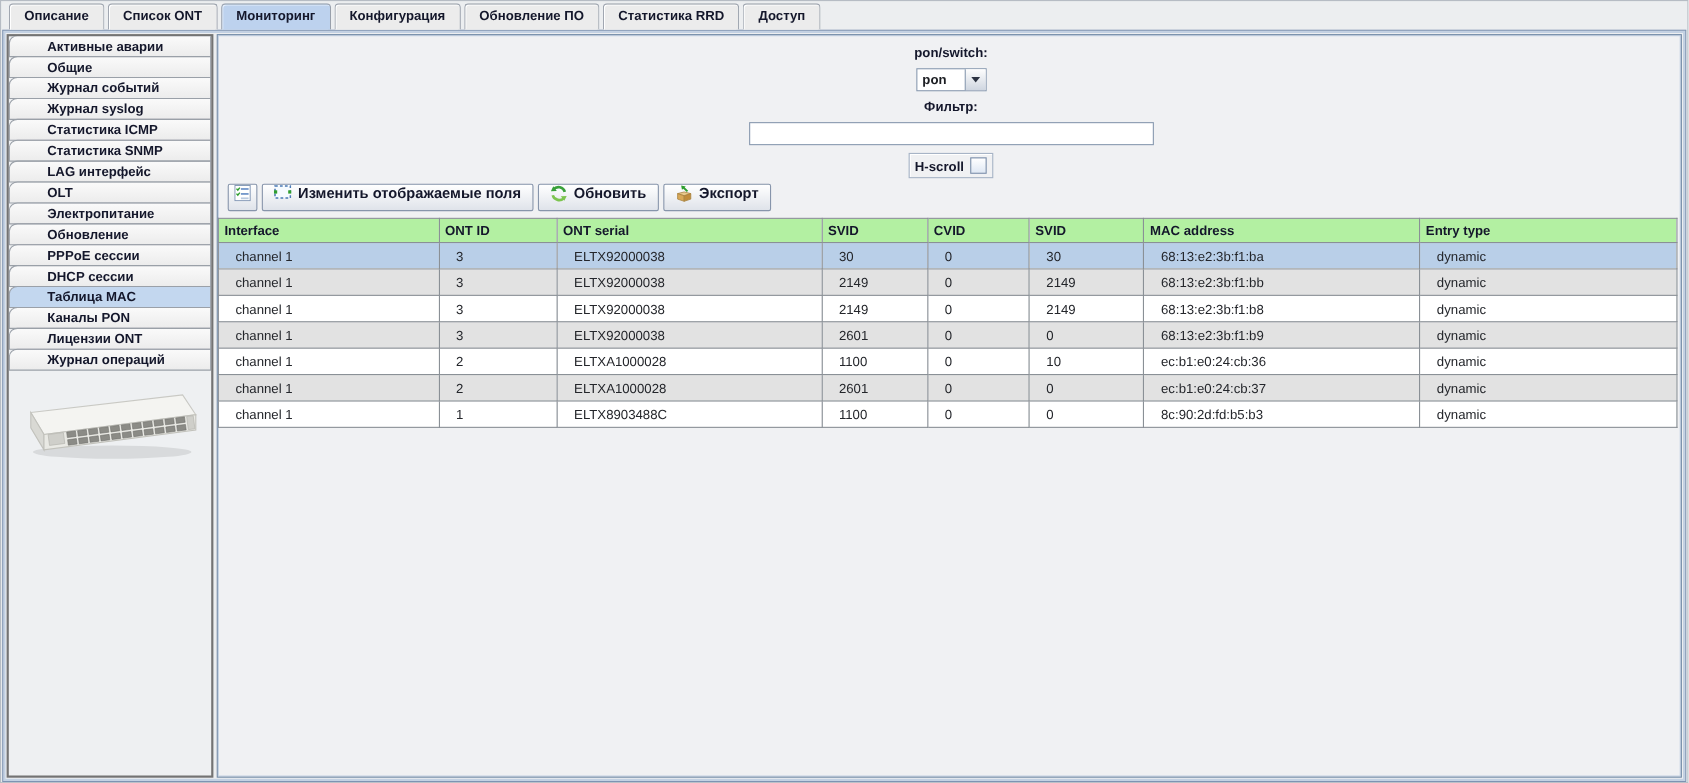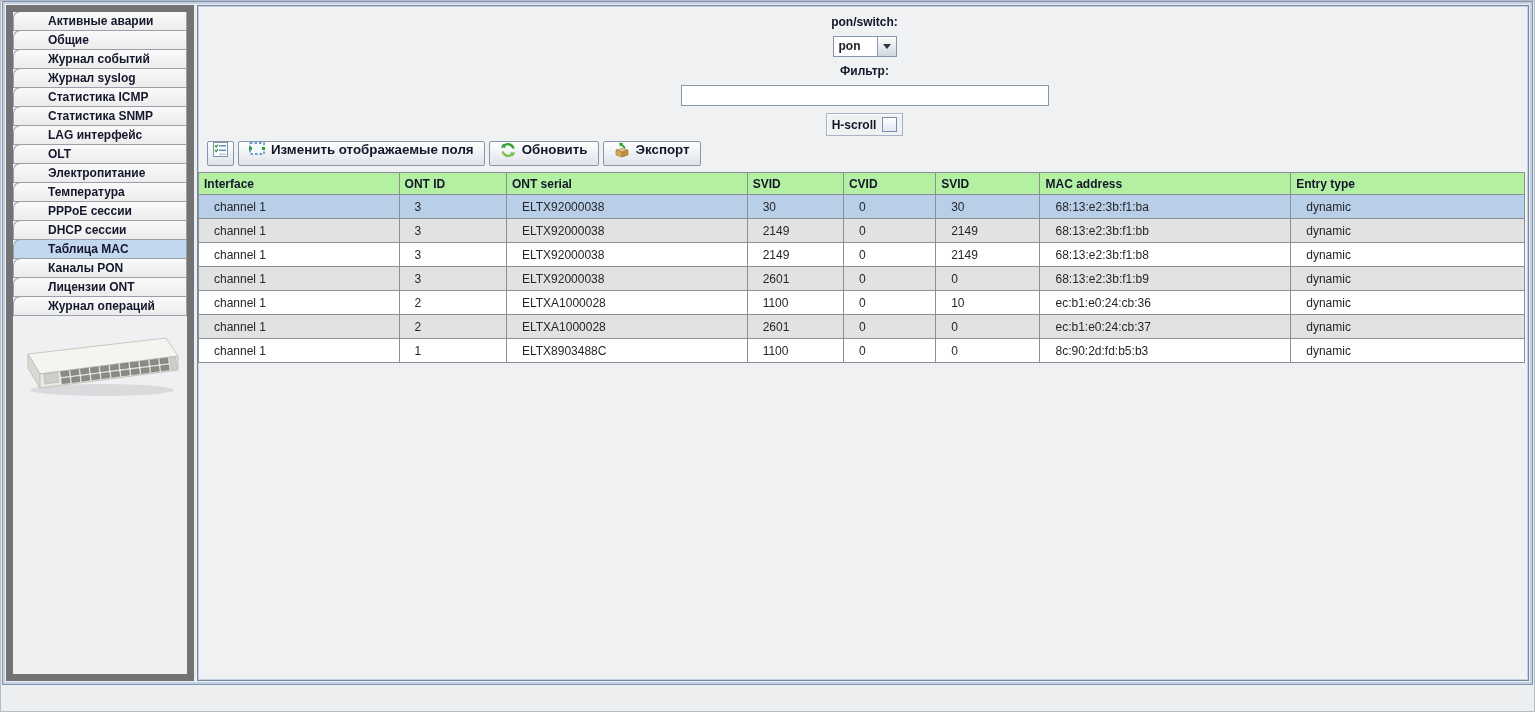--- a/index.html
+++ b/index.html
@@ -13,21 +13,21 @@
          border-radius:4px 4px 0 0; padding:3px 13px 4px 13px; font-weight:bold;
          color:#14172b; white-space:nowrap; box-shadow: inset 1px 1px 0 #ffffff; cursor:default; }
   .tab.active { background:#bdd2ee; box-shadow: inset 1px 1px 0 #e4eefb; }
 
   
   .tabpane { height:684px; margin:0 1px 1px 1px; border:1px solid #7d93b2;
              box-shadow: inset 0 0 0 2px #c3d1e3; background:#eceef0;
              display:flex; padding:3px; }
 
   
-  .sidebar { width:188px; border:7px solid #737373; background:#eef0f2; margin-right:3px; overflow:hidden; }
+  .sidebar { width:188px; border:2px solid #737373; background:#eef0f2; margin-right:3px; overflow:hidden; }
   .side-item { height:20px; line-height:18px; padding-left:34px; font-weight:bold; color:#14172b;
                background:linear-gradient(#fafafa,#ececec); border:1px solid #9aa0a8;
                border-top-left-radius:8px 7px; margin-top:-1px; cursor:default; white-space:nowrap; }
   .side-item.selected { background:#c3d7ef; }
   .device-wrap { margin:10px auto 0 auto; width:168px; }
 
   
   .main { flex:1; border:1px solid #7089a6; box-shadow: inset 0 0 0 1px #c3d1e3;
           background:#f0f1f3; overflow:hidden; display:flex; flex-direction:column; }
 
@@ -60,35 +60,44 @@
        overflow:hidden; white-space:nowrap; }
   tr.sel   td { background:#b9cfe8; }
   tr.gray  td { background:#e2e2e2; }
   tr.white td { background:#ffffff; }
 </style>
 </head>
 <body>
 
 <div class="app">
 
+  <div class="tabbar" id="tabbar">
+      <div class="tab">Описание</div>
+      <div class="tab">Список ONT</div>
+      <div class="tab active">Мониторинг</div>
+      <div class="tab">Конфигурация</div>
+      <div class="tab">Обновление ПО</div>
+      <div class="tab">Статистика RRD</div>
+      <div class="tab">Доступ</div>
+    </div>
 
   <div class="tabpane">
 
     <div class="sidebar">
       <div id="side-items">
           <div class="side-item">Активные аварии</div>
           <div class="side-item">Общие</div>
           <div class="side-item">Журнал событий</div>
           <div class="side-item">Журнал syslog</div>
           <div class="side-item">Статистика ICMP</div>
           <div class="side-item">Статистика SNMP</div>
           <div class="side-item">LAG интерфейс</div>
           <div class="side-item">OLT</div>
           <div class="side-item">Электропитание</div>
-          <div class="side-item">Температура</div>
+          <div class="side-item">Обновление</div>
           <div class="side-item">PPPoE сессии</div>
           <div class="side-item">DHCP сессии</div>
           <div class="side-item selected">Таблица MAC</div>
           <div class="side-item">Каналы PON</div>
           <div class="side-item">Лицензии ONT</div>
           <div class="side-item">Журнал операций</div>
         </div>
       <div class="device-wrap">
         <svg width="168" height="78" viewBox="0 0 168 78">
           <ellipse cx="86" cy="64" rx="72" ry="6" fill="#d8dadc"></ellipse>

